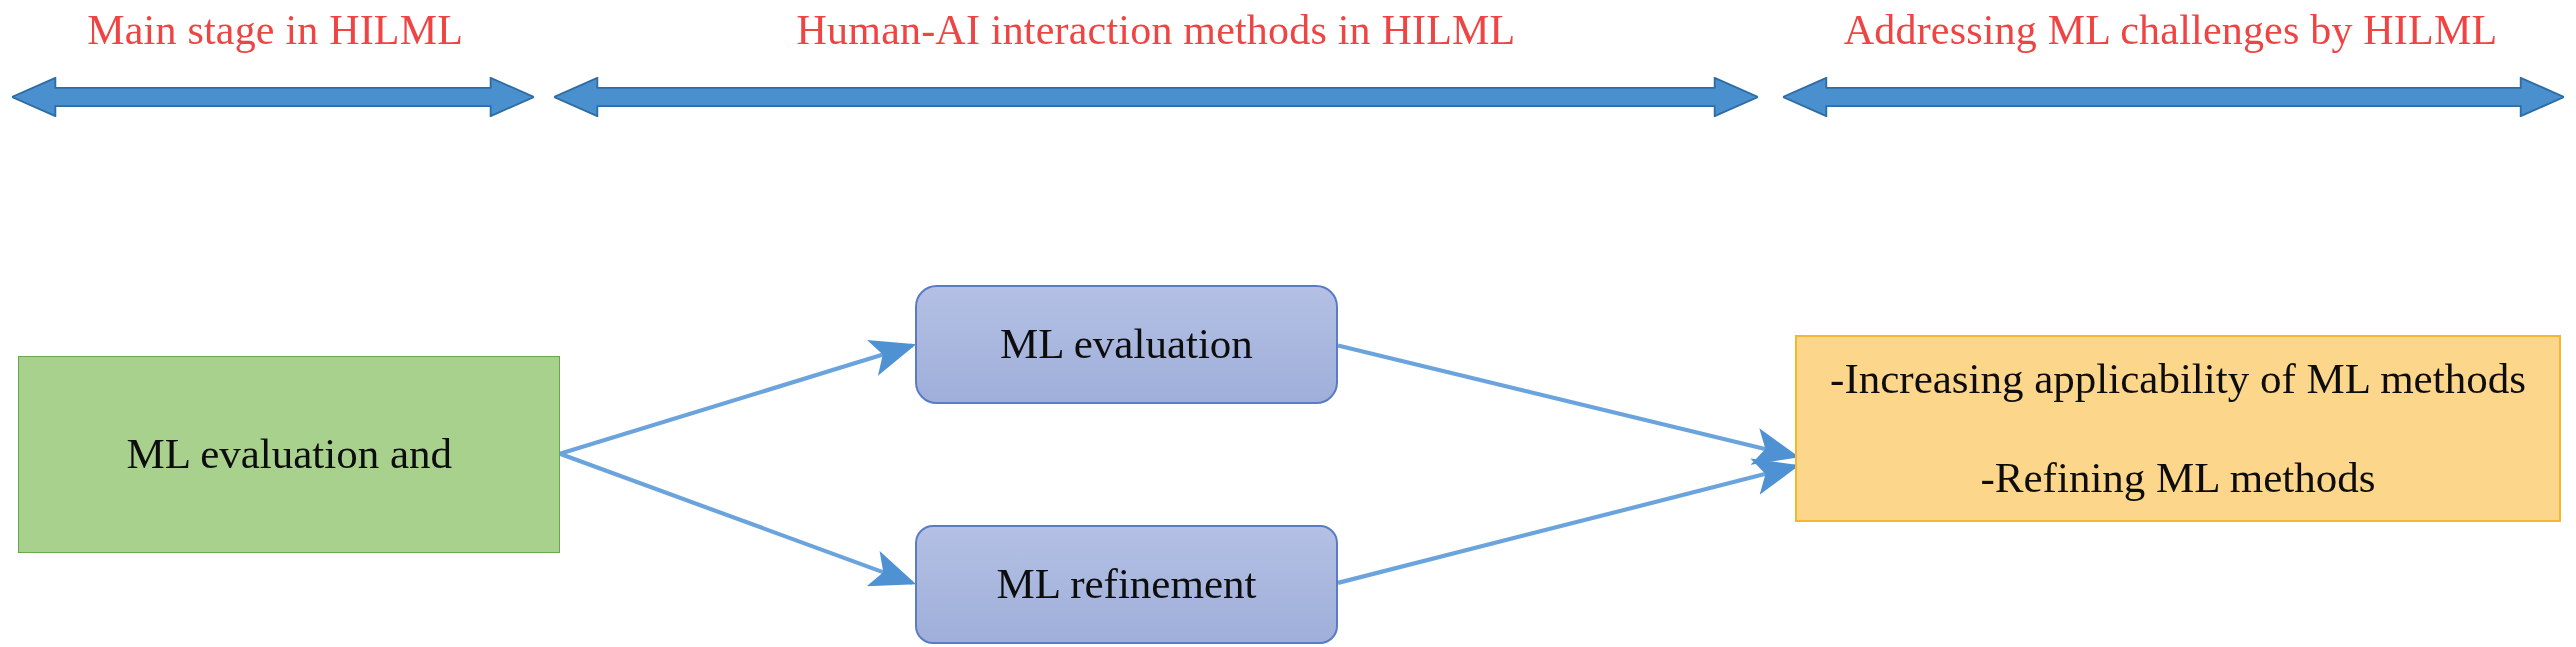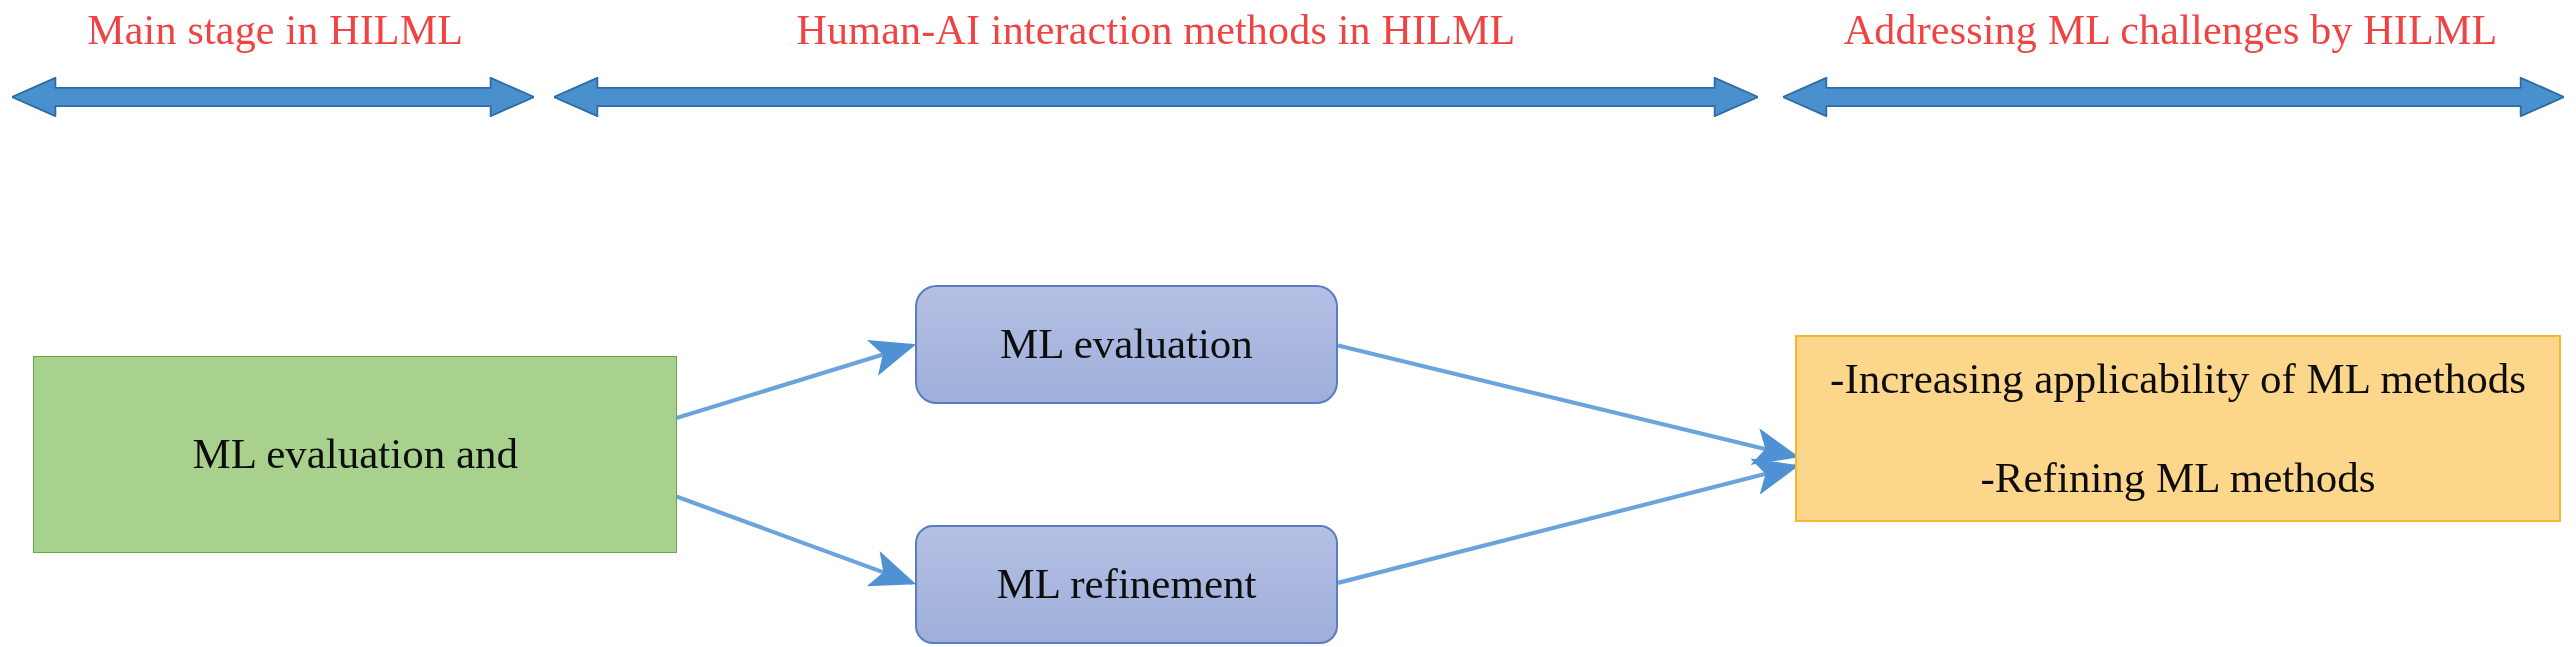--- a/index.html
+++ b/index.html
@@ -115,21 +115,21 @@
 
     <path d="M 672,545 L 1095,415" fill="none" stroke="#6ba4dd" stroke-width="5" marker-end="url(#ah)"></path>
 
     <path d="M 672,545 L 1095,700" fill="none" stroke="#6ba4dd" stroke-width="5" marker-end="url(#ah)"></path>
 
     <path d="M 1606,415 L 2155,548" fill="none" stroke="#6ba4dd" stroke-width="5" marker-end="url(#ah)"></path>
 
     <path d="M 1606,700 L 2155,560" fill="none" stroke="#6ba4dd" stroke-width="5" marker-end="url(#ah)"></path>
   </svg>
 
-  <div class="node node-green" style="left:18.3px; top:356px; width:644px; height:197px;margin-left:15px;">
+  <div class="node node-green" style="left:18.3px; top:356px; width:542px; height:197px;">
     <span class="line">ML evaluation and</span>
   </div>
 
   <div class="node node-purple" style="left:915px; top:285px; width:423px; height:119px;">
     <span class="line">ML evaluation</span>
   </div>
 
   <div class="node node-purple" style="left:915px; top:525px; width:423px; height:119px;border-radius:18px;">
     <span class="line">ML refinement</span>
   </div>

